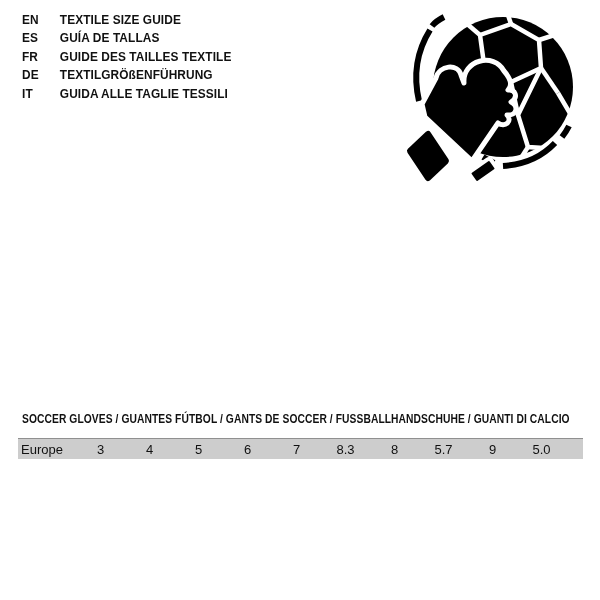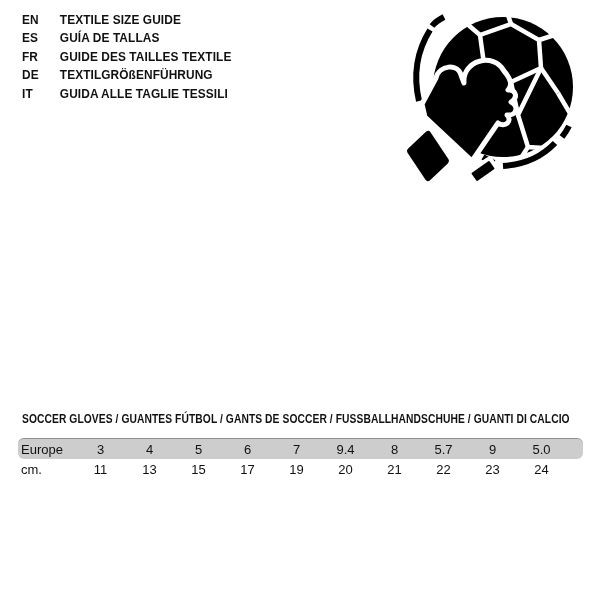--- a/index.html
+++ b/index.html
@@ -66,21 +66,20 @@
     grid-template-columns: 58px repeat(10, 1fr);
     box-sizing: border-box;
     width: 565px;
     padding-right: 17px;
     font-size: 13px;
     align-items: center;
   }
   .size-row.header {
     height: 21px;
     border-top: 1px solid #909090;
-    border-radius: 6px;
   }
   .size-row.body { height: 20px; }
   .size-cell { text-align: center; }
   .size-cell.label { text-align: left; padding-left: 3px; }
 </style>
 </head>
 <body>
 
 <div class="canvas">
 
@@ -147,34 +146,21 @@
   <div class="table-title">SOCCER GLOVES / GUANTES FÚTBOL / GANTS DE SOCCER / FUSSBALLHANDSCHUHE / GUANTI DI CALCIO</div>
 
   <div class="size-table">
     <div class="size-row header" style="background:#cdcdcd;">
       <div class="size-cell label">Europe</div>
       <div class="size-cell">3</div>
       <div class="size-cell">4</div>
       <div class="size-cell">5</div>
       <div class="size-cell">6</div>
       <div class="size-cell">7</div>
-      <div class="size-cell">9.4</div>
+      <div class="size-cell">8.3</div>
       <div class="size-cell">8</div>
       <div class="size-cell">5.7</div>
       <div class="size-cell">9</div>
       <div class="size-cell">5.0</div>
-    </div>
-    <div class="size-row body">
-      <div class="size-cell label">cm.</div>
-      <div class="size-cell">11</div>
-      <div class="size-cell">13</div>
-      <div class="size-cell">15</div>
-      <div class="size-cell">17</div>
-      <div class="size-cell">19</div>
-      <div class="size-cell">20</div>
-      <div class="size-cell">21</div>
-      <div class="size-cell">22</div>
-      <div class="size-cell">23</div>
-      <div class="size-cell">24</div>
     </div>
   </div>
 
 </div>
 
 </body></html>

